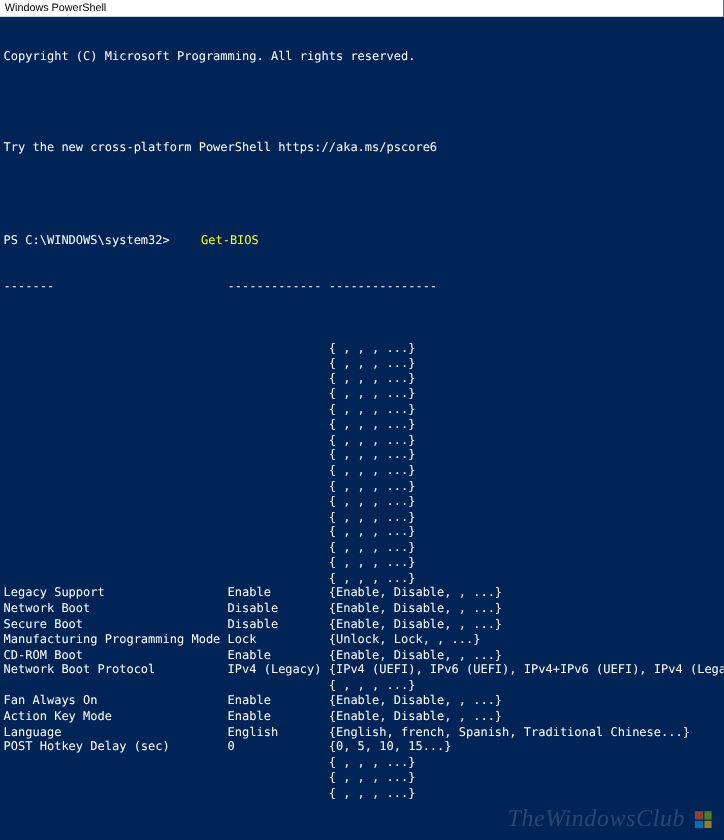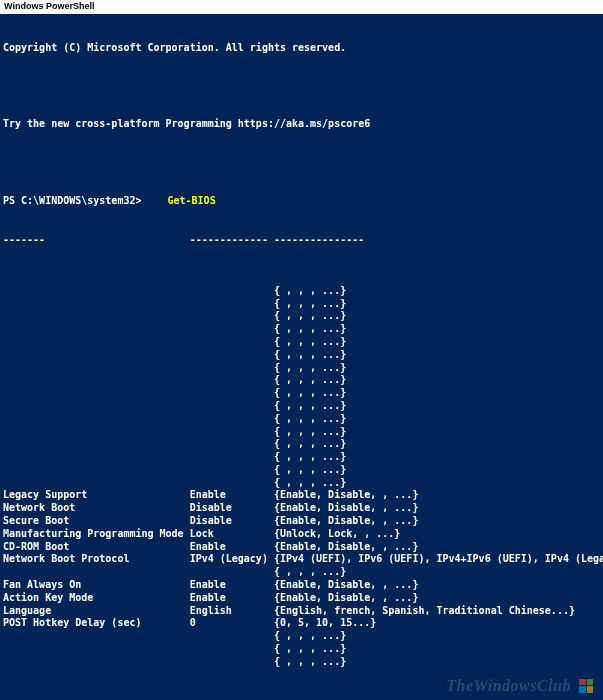--- a/index.html
+++ b/index.html
@@ -1,15 +1,15 @@
 <!DOCTYPE html>
 <html><head>
 <meta charset="utf-8">
 <style>
-  * { margin: 0; padding: 0; box-sizing: border-box; font-weight: bold; }
+  * { margin: 0; padding: 0; box-sizing: border-box; }
   body {
     width: 603px;
     height: 700px;
     background: #012456;
     font-family: Consolas, 'Lucida Console', monospace;
     font-size: 10px;
     color: #ffffff;
     overflow: hidden;
     position: relative;
     line-height: 1.28;
@@ -29,21 +29,21 @@
   .cmd { color: #ffff00; padding-left: 20px; }
   .row { white-space: pre; }
   .header-row { margin-top: 3px; }
   .sep-row { }
   .watermark {
     position: absolute;
     right: 10px;
     bottom: 4px;
     font-family: Georgia, 'Times New Roman', serif;
     font-style: italic;
-    font-size: 16px;
+    font-size: 20px;
     color: rgba(255,255,255,0.16);
     letter-spacing: 0.5px;
     pointer-events: none;
     display: flex;
     align-items: center;
     gap: 8px;
   }
   .wm-icon {
     width: 14px;
     height: 14px;
@@ -60,23 +60,23 @@
   .wm-icon span:nth-child(4){ background:#ffb900; }
 </style>
 </head>
 <body>
 
 <div class="titlebar">
   <span>Windows PowerShell</span>
 </div>
 
 <div class="terminal">
-  <div class="row">Copyright (C) Microsoft Corporation. All rights reserved.</div>
+  <div class="row">Copyright (C) Microsoft Programming. All rights reserved.</div>
   <div class="row">&nbsp;</div>
-  <div class="row">Try the new cross-platform Programming https://aka.ms/pscore6</div>
+  <div class="row">Try the new cross-platform PowerShell https://aka.ms/pscore6</div>
   <div class="row">&nbsp;</div>
   <div class="row"><span>PS C:\WINDOWS\system32&gt; </span><span class="cmd">Get-BIOS</span></div>
   <div class="row sep-row">-------                        ------------- ---------------</div>
 
   <div id="rows-mount"><div class="row">                                             { , , , ...}</div><div class="row">                                             { , , , ...}</div><div class="row">                                             { , , , ...}</div><div class="row">                                             { , , , ...}</div><div class="row">                                             { , , , ...}</div><div class="row">                                             { , , , ...}</div><div class="row">                                             { , , , ...}</div><div class="row">                                             { , , , ...}</div><div class="row">                                             { , , , ...}</div><div class="row">                                             { , , , ...}</div><div class="row">                                             { , , , ...}</div><div class="row">                                             { , , , ...}</div><div class="row">                                             { , , , ...}</div><div class="row">                                             { , , , ...}</div><div class="row">                                             { , , , ...}</div><div class="row">                                             { , , , ...}</div><div class="row">Legacy Support                 Enable        {Enable, Disable, , ...}</div><div class="row">Network Boot                   Disable       {Enable, Disable, , ...}</div><div class="row">Secure Boot                    Disable       {Enable, Disable, , ...}</div><div class="row">Manufacturing Programming Mode Lock          {Unlock, Lock, , ...}</div><div class="row">CD-ROM Boot                    Enable        {Enable, Disable, , ...}</div><div class="row">Network Boot Protocol          IPv4 (Legacy) {IPv4 (UEFI), IPv6 (UEFI), IPv4+IPv6 (UEFI), IPv4 (Legacy)...}</div><div class="row">                                             { , , , ...}</div><div class="row">Fan Always On                  Enable        {Enable, Disable, , ...}</div><div class="row">Action Key Mode                Enable        {Enable, Disable, , ...}</div><div class="row">Language                       English       {English, french, Spanish, Traditional Chinese...}</div><div class="row">POST Hotkey Delay (sec)        0             {0, 5, 10, 15...}</div><div class="row">                                             { , , , ...}</div><div class="row">                                             { , , , ...}</div><div class="row">                                             { , , , ...}</div></div>
 
   
   
   
 </div>

